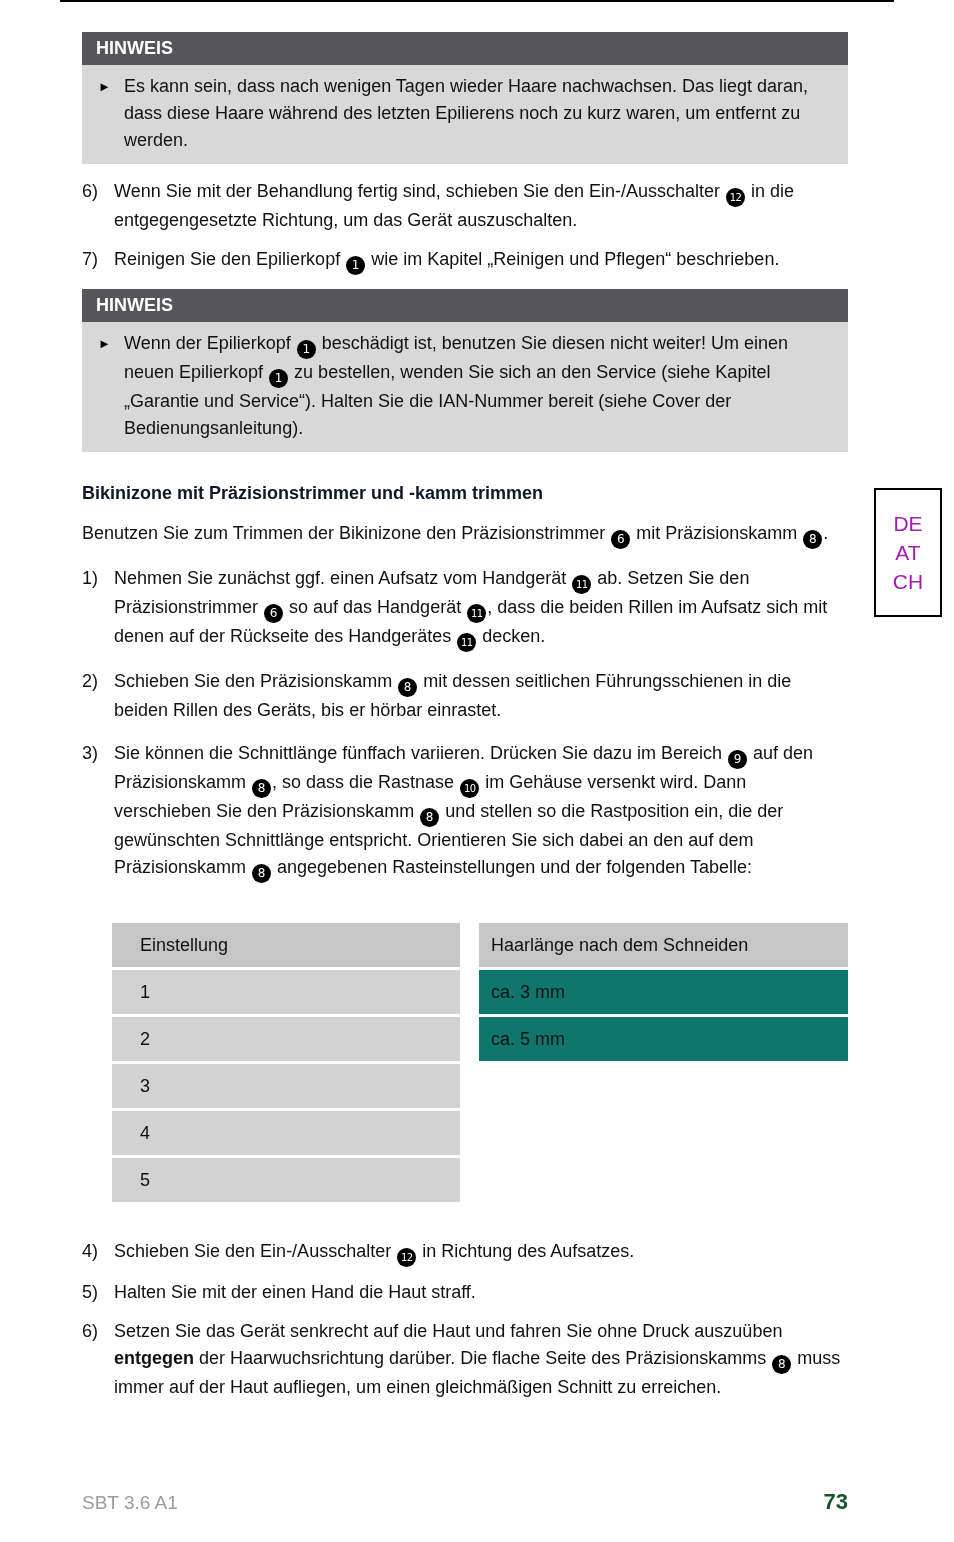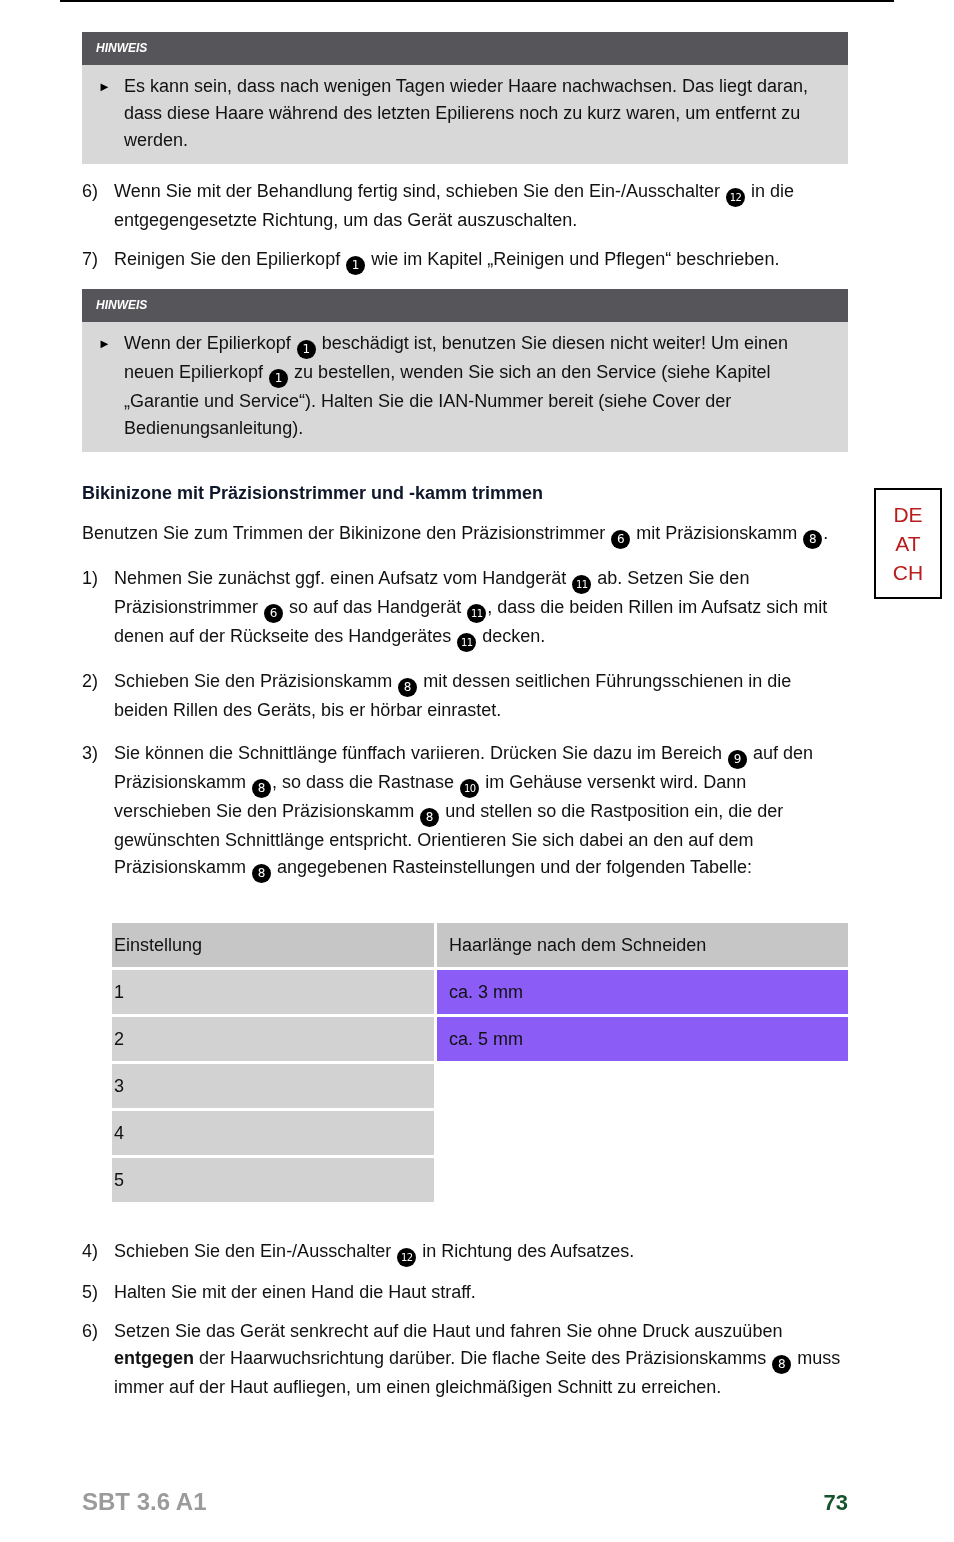--- a/index.html
+++ b/index.html
@@ -15,22 +15,22 @@
     font-variant:small-caps;font-size:42px;letter-spacing:1px;color:#000;
   }
   .logo-tm{font-size:13px;font-style:normal;font-weight:700;vertical-align:18px;}
   .rule{border-top:2px solid #000;margin:0 60px;}
   
   .content{margin-left:82px;margin-right:106px;}
   
   .notice{margin-top:30px;}
   .notice.second{margin-top:14px;}
   .notice-header{
-    background:#56565a;color:#fff;font-style:italic;font-weight:700;
-    font-size:12px;padding:6px 14px;line-height:21px;
+    background:#56565a;color:#fff;font-weight:700;
+    font-size:18px;padding:6px 14px;line-height:21px;
   }
   .notice-body{background:#d8d8d8;padding:8px 16px 10px 16px;}
   .notice-item{display:flex;}
   .bullet{width:26px;flex-shrink:0;font-size:13px;line-height:27px;color:#000;}
   .notice-text{flex:1;}
   
   .step{display:flex;margin-top:14px;}
   .step.mid{margin-top:16px;}
   .step.first-bottom{margin-top:36px;}
   .step-num{width:32px;flex-shrink:0;}
@@ -42,35 +42,35 @@
   .badge{
     display:inline-block;width:19px;height:19px;border-radius:50%;
     background:#000;color:#fff;text-align:center;font-size:12px;
     line-height:19px;font-weight:400;vertical-align:-4px;margin:0 1px;
     font-family:"DejaVu Sans", sans-serif;
   }
   .badge.wide{font-size:10px;letter-spacing:-0.6px;}
   
   .table{margin:40px 0 0 30px;width:736px;}
   .trow{display:flex;margin-bottom:3px;height:44px;line-height:44px;}
-  .trow .tc1{width:320px;margin-right:3px;padding-left:2px;background:#d2d2d2;}
-  .trow .tc2{flex:1;padding-left:12px;background:#8b5cf6;}
+  .trow .tc1{width:320px;margin-right:19px;padding-left:28px;background:#d2d2d2;}
+  .trow .tc2{flex:1;padding-left:12px;background:#0f766e;}
   .trow.thead .tc1,.trow.thead .tc2{background:#c6c6c6;}
   
   .region-tab{
     position:absolute;top:488px;right:12px;width:64px;background:#fff;
     border:2px solid #000;text-align:center;font-size:21px;line-height:29px;
-    padding:10px 0;color:#b91c1c;
+    padding:19px 0;color:#a21caf;
   }
   
   .footer{
     position:absolute;left:82px;right:106px;top:1488px;
     display:flex;justify-content:space-between;align-items:baseline;
   }
-  .footer-model{color:#9b9b9b;font-weight:700;font-size:24px;}
+  .footer-model{color:#9b9b9b;font-weight:400;font-size:19px;}
   .footer-page{color:#14532d;font-weight:700;font-size:22px;}
   strong{font-weight:700;}
 </style>
 </head>
 <body>
 
 <div class="page">
 
   <div class="rule"></div>
 

